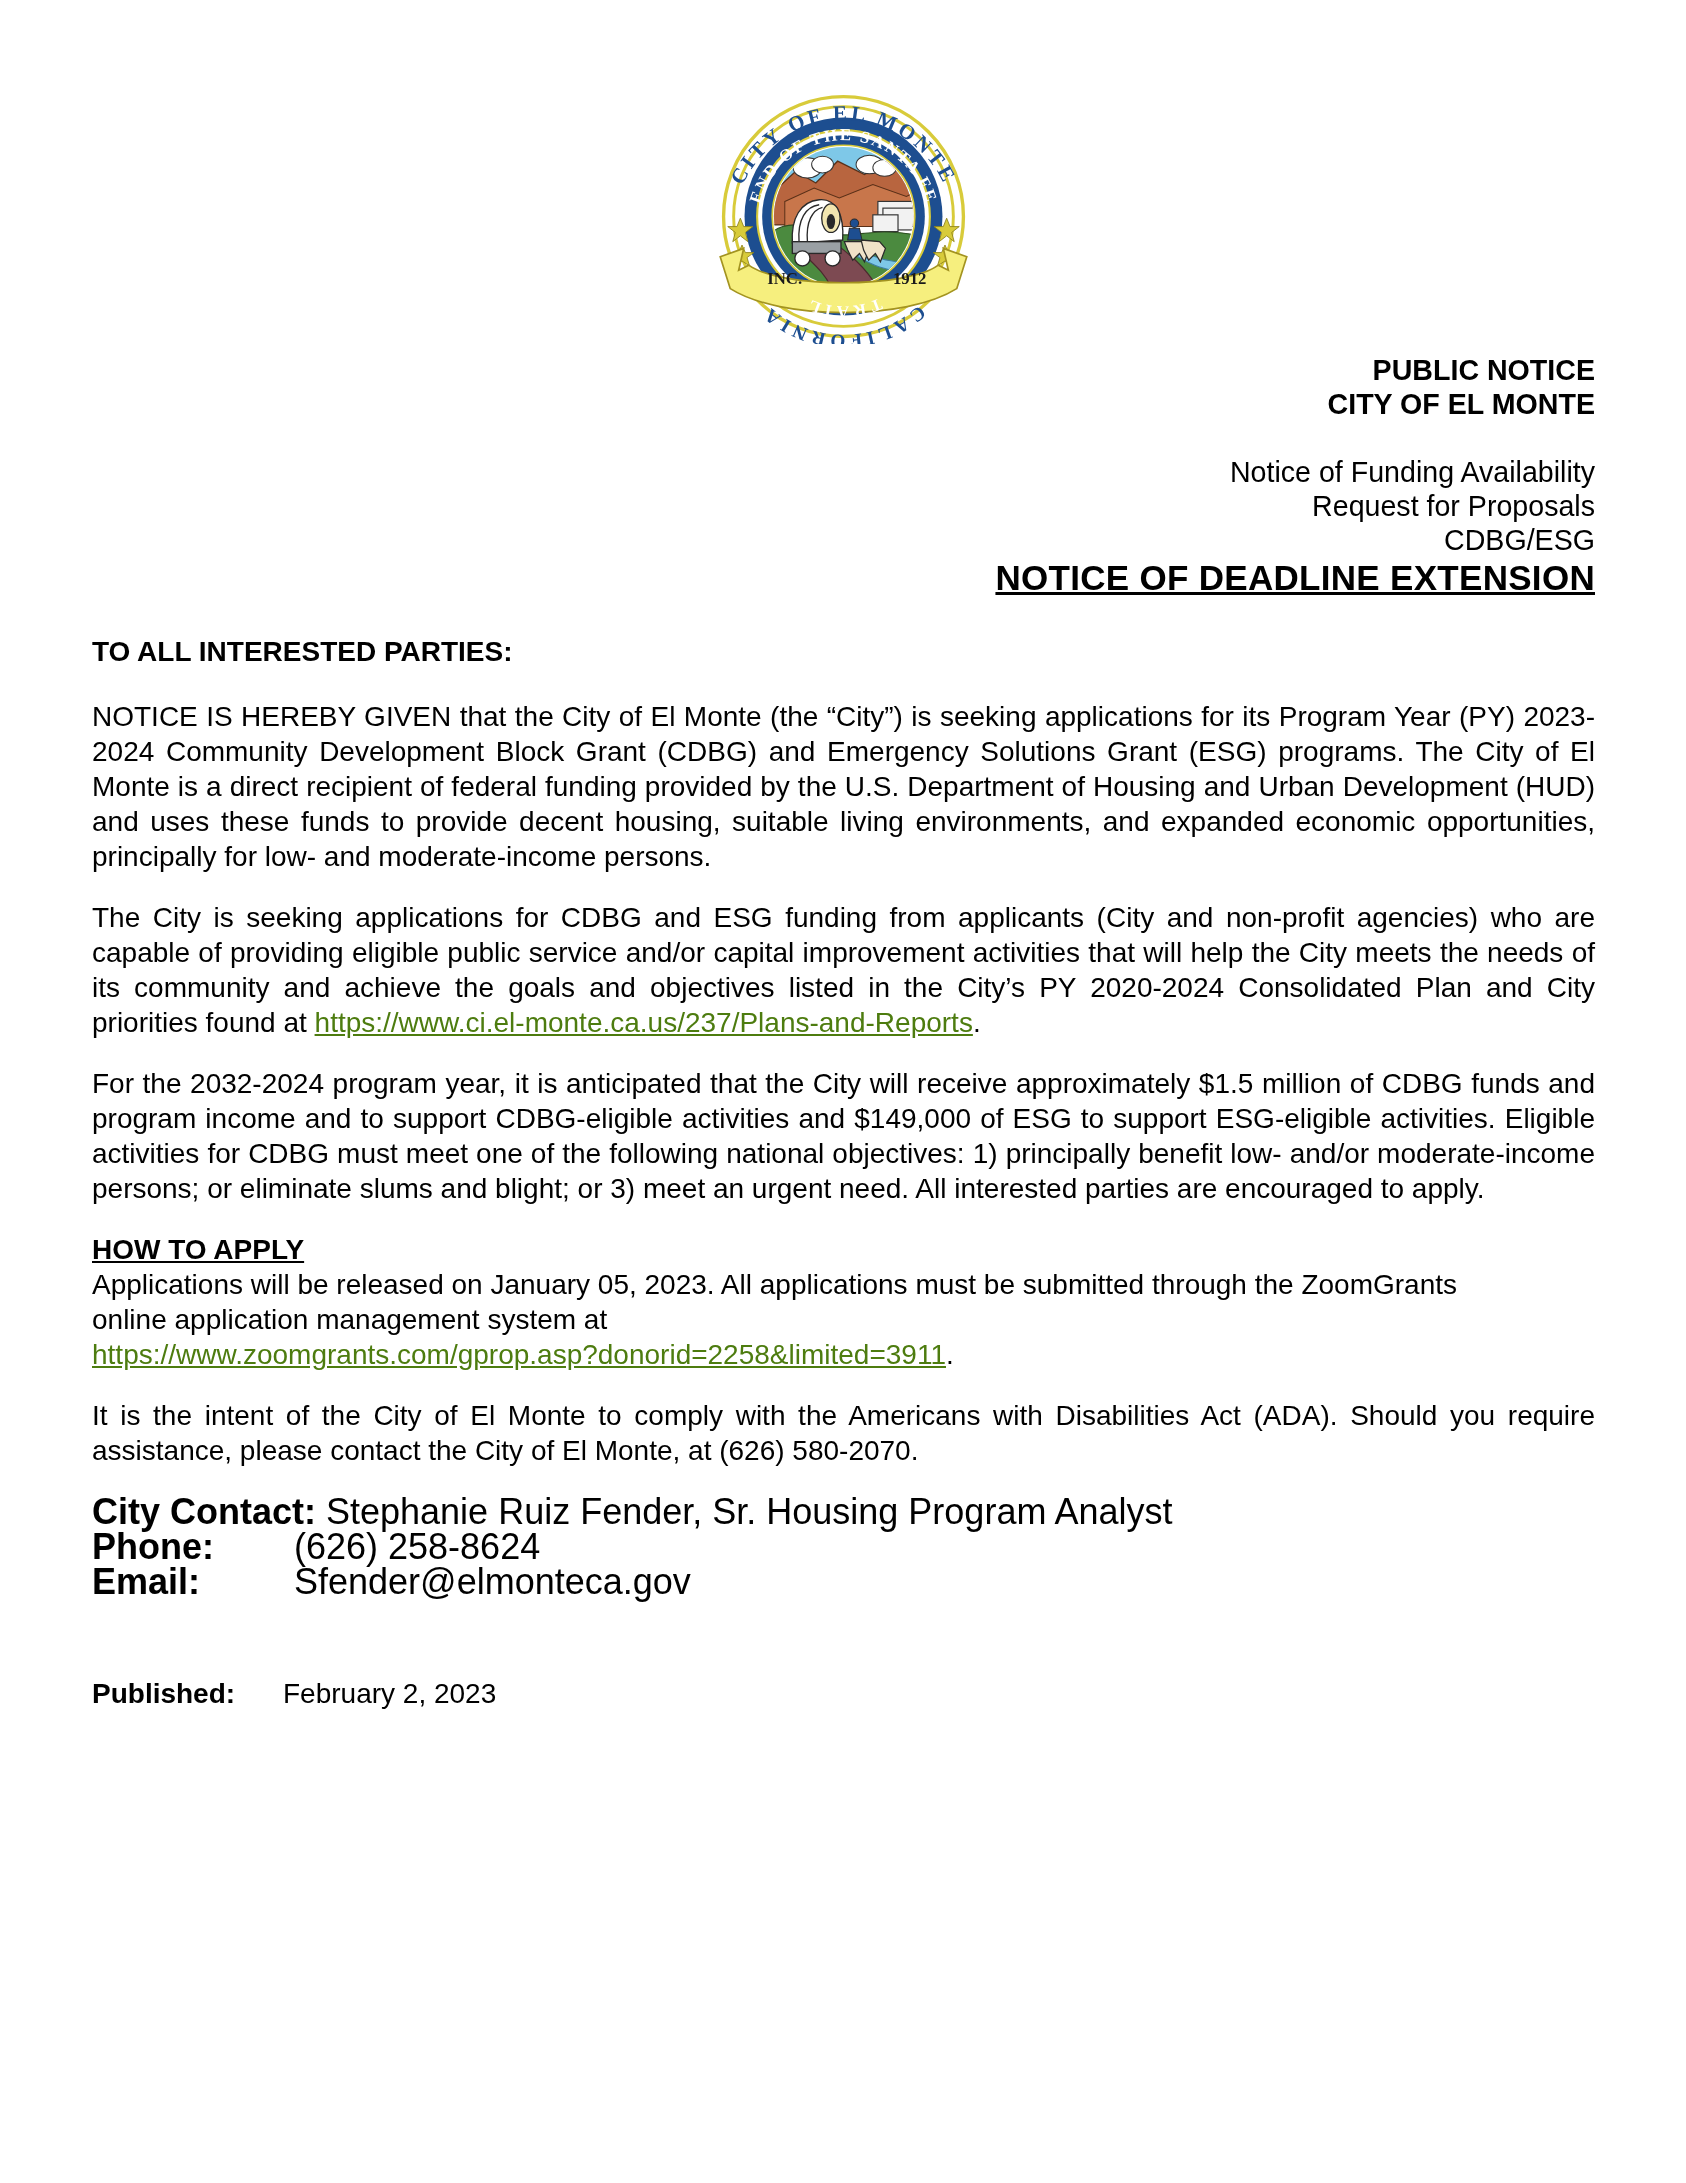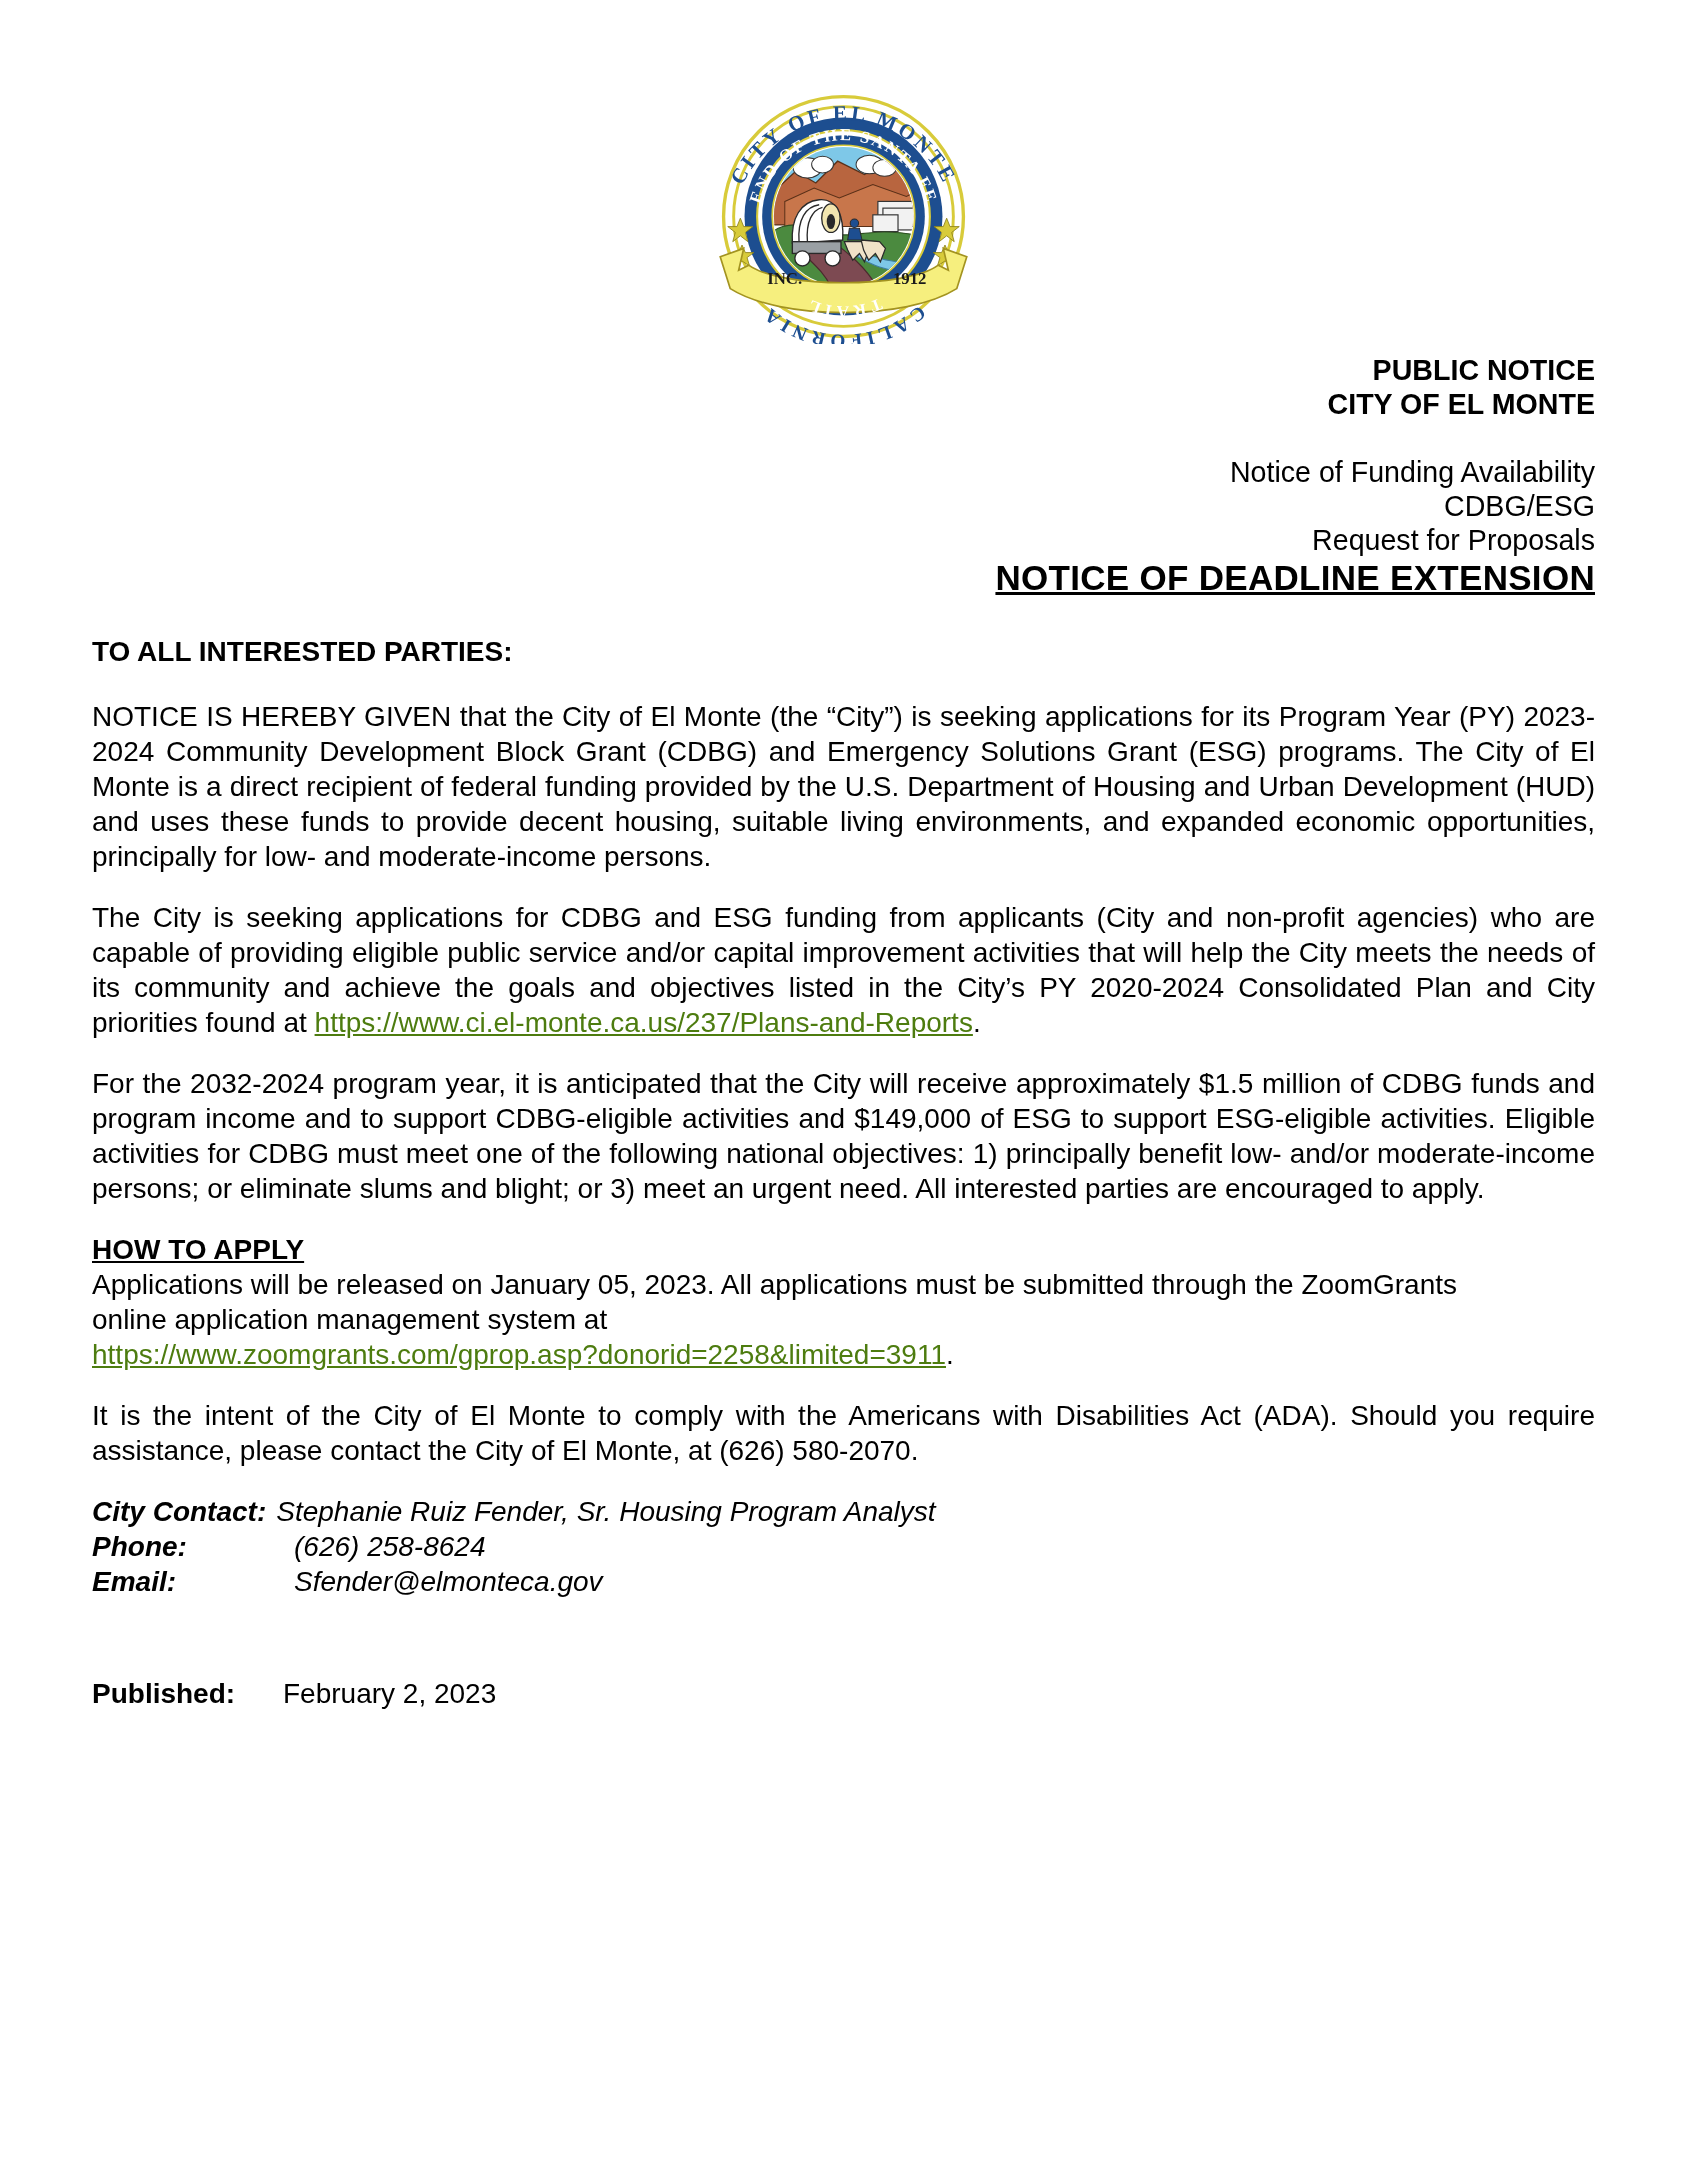--- a/index.html
+++ b/index.html
@@ -98,23 +98,22 @@
   }
   .howto-body {
     font-size: 28px;
     line-height: 35px;
     text-align: left;
   }
 
   
   .contact {
     margin: 0 0 26px 0;
-    font-size: 28px;
-    line-height: 35px;
-    font-style: italic;
+    font-size: 36px;
+    line-height: 35px;
   }
   .crow { display: flex; }
   .clabel {
     font-weight: bold;
     width: 202px;
     flex: 0 0 202px;
     white-space: nowrap;
   }
   .cval { flex: 1 1 auto; }
   .crow.inline .clabel { width: auto; flex: 0 0 auto; padding-right: 10px; }
@@ -223,22 +222,22 @@
         <textPath href="#arcInnerBot" startOffset="50%" text-anchor="middle">TRAIL</textPath>
       </text>
     </svg>
   </div>
 
   <div class="hdr-block">
     <div class="hdr-bold">PUBLIC NOTICE</div>
     <div class="hdr-bold">CITY OF EL MONTE</div>
     <div class="hdr-gap"></div>
     <div class="hdr-sub">Notice of Funding Availability</div>
+    <div class="hdr-sub">Request for Proposals</div>
     <div class="hdr-sub">CDBG/ESG</div>
-    <div class="hdr-sub">Request for Proposals</div>
     <div class="hdr-big">NOTICE OF DEADLINE EXTENSION</div>
   </div>
 
   <div class="body-area">
 
     <div class="salutation">TO ALL INTERESTED PARTIES:</div>
 
     <p class="para"><span class="b">NOTICE IS HEREBY GIVEN</span><span> that the City of El Monte (the “City”) is seeking applications for its </span><span class="b">Program Year (PY) 2023-2024 Community Development Block Grant (CDBG) and Emergency Solutions Grant (ESG) programs</span><span>. The City of El Monte is a direct recipient of federal funding provided by the U.S. Department of Housing and Urban Development (HUD) and uses these funds to provide decent housing, suitable living environments, and expanded economic opportunities, principally for low- and moderate-income persons.</span></p>
 
     <p class="para"><span>The City is seeking applications for CDBG and ESG funding from applicants (City and non-profit agencies) who are capable of providing eligible public service and/or capital improvement activities that will help the City meets the needs of its community and achieve the goals and objectives listed in the City’s PY 2020-2024 Consolidated Plan and City priorities found at </span><a class="link" href="#">https://www.ci.el-monte.ca.us/237/Plans-and-Reports</a><span>.</span></p>

